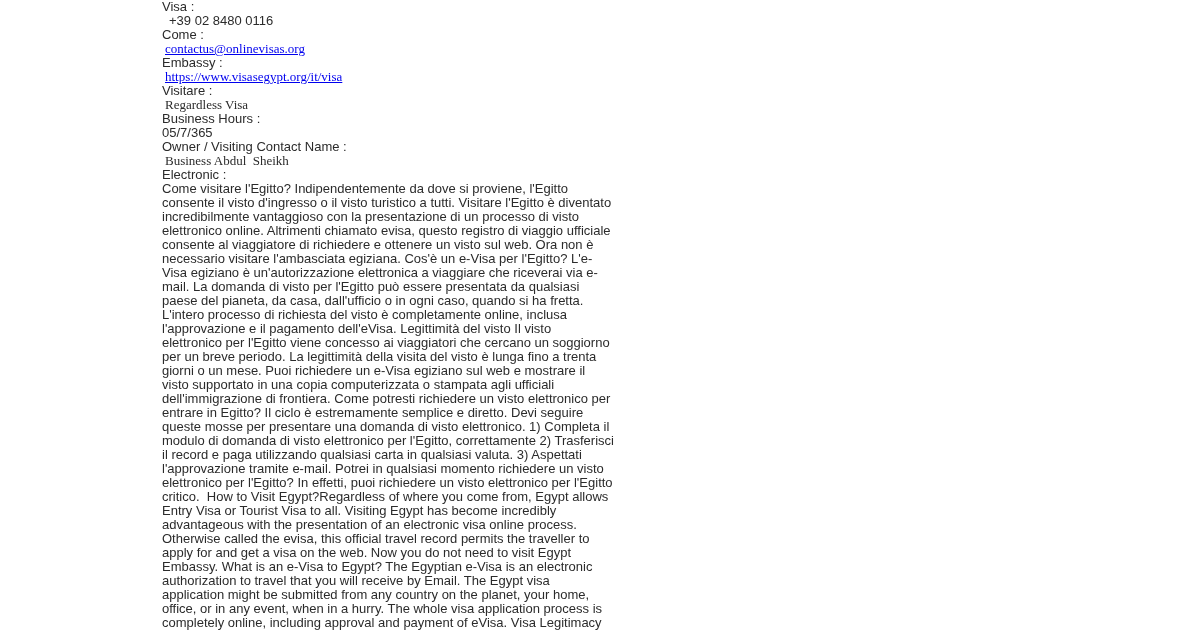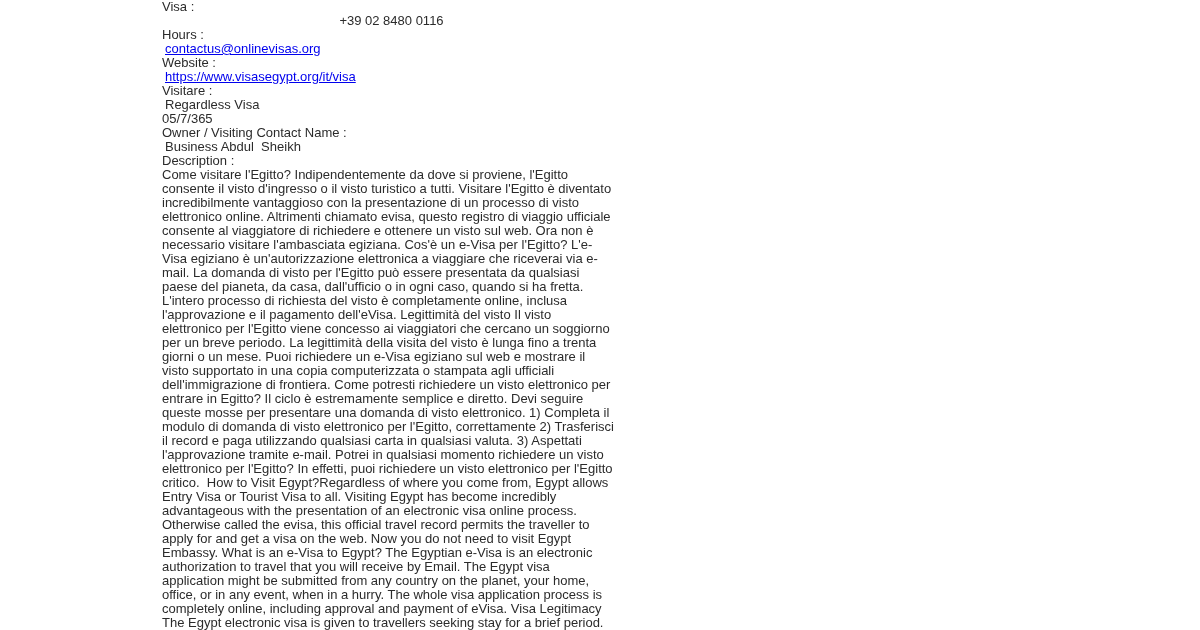--- a/index.html
+++ b/index.html
@@ -20,63 +20,64 @@
     top: 0;
     width: 452px;
     font-size: 13px;
     line-height: 14px;
     color: #2b2b2b;
     letter-spacing: 0;
   }
   .label, .value, .description {
     white-space: pre-wrap;
   }
-  .value.ind1 { padding-left: 3px; }
-  .value.ind2 { padding-left: 7px; text-align: center; }
+  .value.ind1 { padding-left: 3px; font-family: Liberation Serif, serif; }
+  .value.ind2 { padding-left: 7px; }
   a.link {
     color: #0000ee;
     text-decoration: underline;
     cursor: pointer;
   }
   .description {
     word-wrap: break-word;
   }
 </style>
 </head>
 <body>
 
 <div class="content">
 
   <div class="row">
     <div class="label">Visa :</div>
     <div class="value ind2">+39 02 8480 0116</div>
   </div>
 
   <div class="row">
-    <div class="label">Hours :</div>
+    <div class="label">Come :</div>
     <div class="value ind1"><a class="link">contactus@onlinevisas.org</a></div>
   </div>
 
   <div class="row">
-    <div class="label">Website :</div>
+    <div class="label">Embassy :</div>
     <div class="value ind1"><a class="link">https://www.visasegypt.org/it/visa</a></div>
   </div>
 
   <div class="row">
     <div class="label">Visitare :</div>
     <div class="value ind1">Regardless Visa</div>
   </div>
 
   <div class="row">
+    <div class="label">Business Hours :</div>
     <div class="value">05/7/365</div>
   </div>
 
   <div class="row">
     <div class="label">Owner / Visiting Contact Name :</div>
     <div class="value ind1">Business Abdul  Sheikh</div>
   </div>
 
   <div class="row">
-    <div class="label">Description :</div>
+    <div class="label">Electronic :</div>
     <div class="description">Come visitare l'Egitto? Indipendentemente da dove si proviene, l'Egitto consente il visto d'ingresso o il visto turistico a tutti. Visitare l'Egitto è diventato incredibilmente vantaggioso con la presentazione di un processo di visto elettronico online. Altrimenti chiamato evisa, questo registro di viaggio ufficiale consente al viaggiatore di richiedere e ottenere un visto sul web. Ora non è necessario visitare l'ambasciata egiziana. Cos'è un e-Visa per l'Egitto? L'e-Visa egiziano è un'autorizzazione elettronica a viaggiare che riceverai via e-mail. La domanda di visto per l'Egitto può essere presentata da qualsiasi paese del pianeta, da casa, dall'ufficio o in ogni caso, quando si ha fretta. L'intero processo di richiesta del visto è completamente online, inclusa l'approvazione e il pagamento dell'eVisa. Legittimità del visto Il visto elettronico per l'Egitto viene concesso ai viaggiatori che cercano un soggiorno per un breve periodo. La legittimità della visita del visto è lunga fino a trenta giorni o un mese. Puoi richiedere un e-Visa egiziano sul web e mostrare il visto supportato in una copia computerizzata o stampata agli ufficiali dell'immigrazione di frontiera. Come potresti richiedere un visto elettronico per entrare in Egitto? Il ciclo è estremamente semplice e diretto. Devi seguire queste mosse per presentare una domanda di visto elettronico. 1) Completa il modulo di domanda di visto elettronico per l'Egitto, correttamente 2) Trasferisci il record e paga utilizzando qualsiasi carta in qualsiasi valuta. 3) Aspettati l'approvazione tramite e-mail. Potrei in qualsiasi momento richiedere un visto elettronico per l'Egitto? In effetti, puoi richiedere un visto elettronico per l'Egitto critico.  How to Visit Egypt?Regardless of where you come from, Egypt allows Entry Visa or Tourist Visa to all. Visiting Egypt has become incredibly advantageous with the presentation of an electronic visa online process. Otherwise called the evisa, this official travel record permits the traveller to apply for and get a visa on the web. Now you do not need to visit Egypt Embassy. What is an e-Visa to Egypt? The Egyptian e-Visa is an electronic authorization to travel that you will receive by Email. The Egypt visa application might be submitted from any country on the planet, your home, office, or in any event, when in a hurry. The whole visa application process is completely online, including approval and payment of eVisa. Visa Legitimacy The Egypt electronic visa is given to travellers seeking stay for a brief period. The visa's visit legitimacy is as long as thirty days or one month. You can apply for an Egyptian e-Visa on the web and show the supported visa in a</div>
   </div>
 
 </div>
 
 </body></html>

